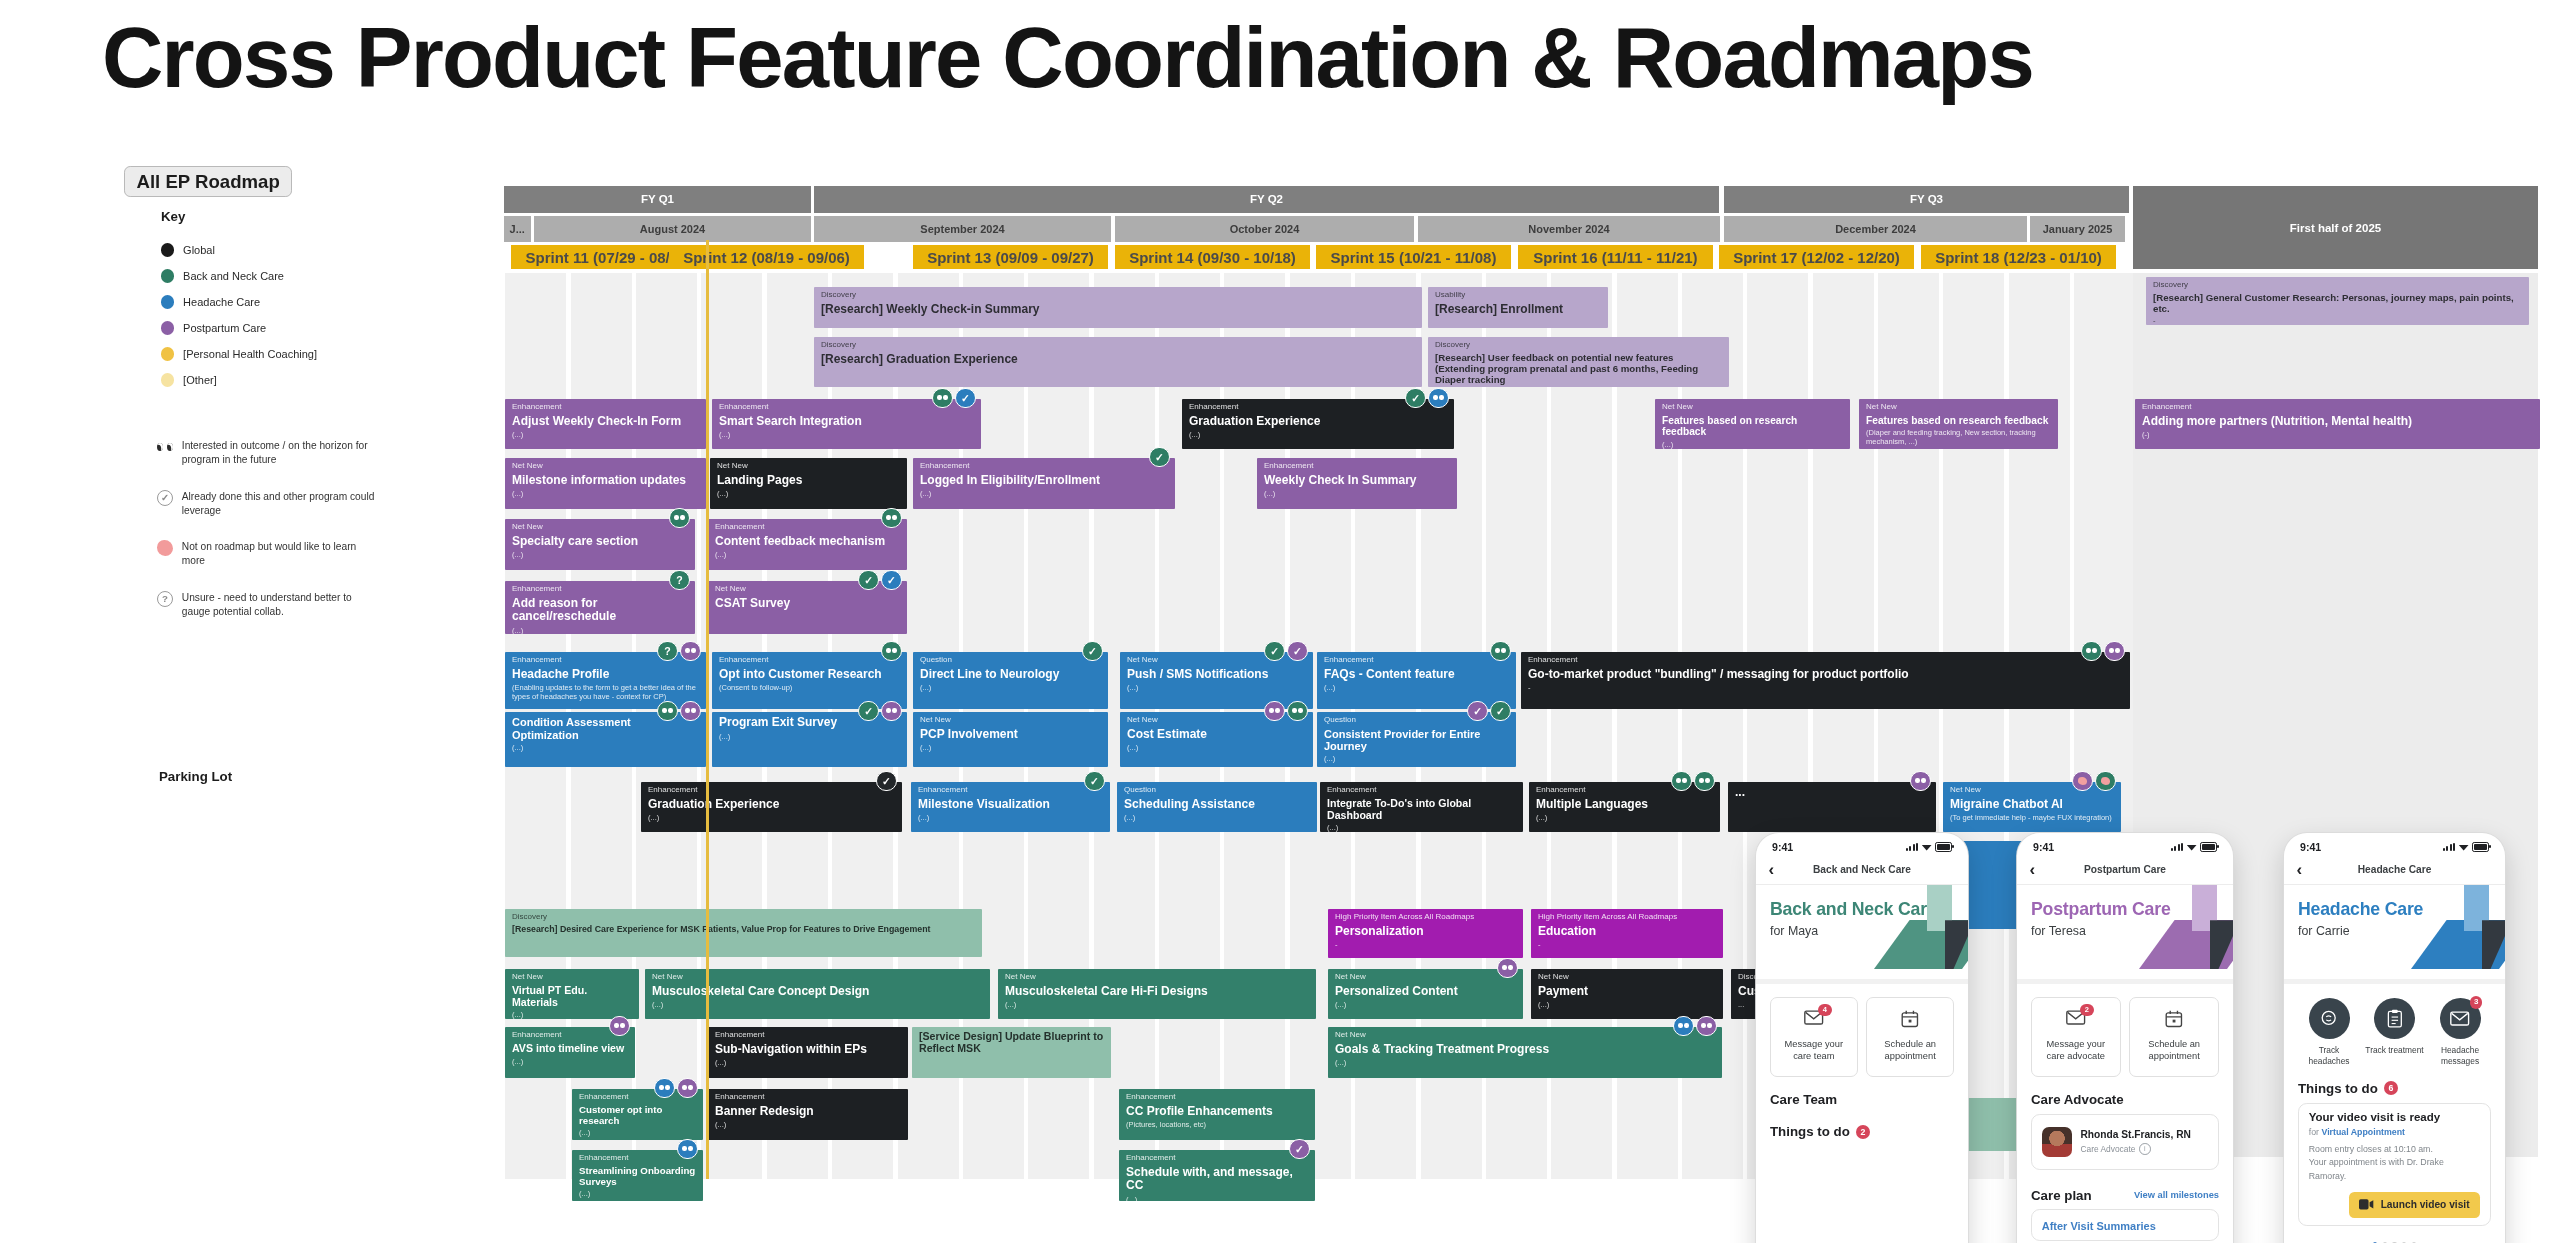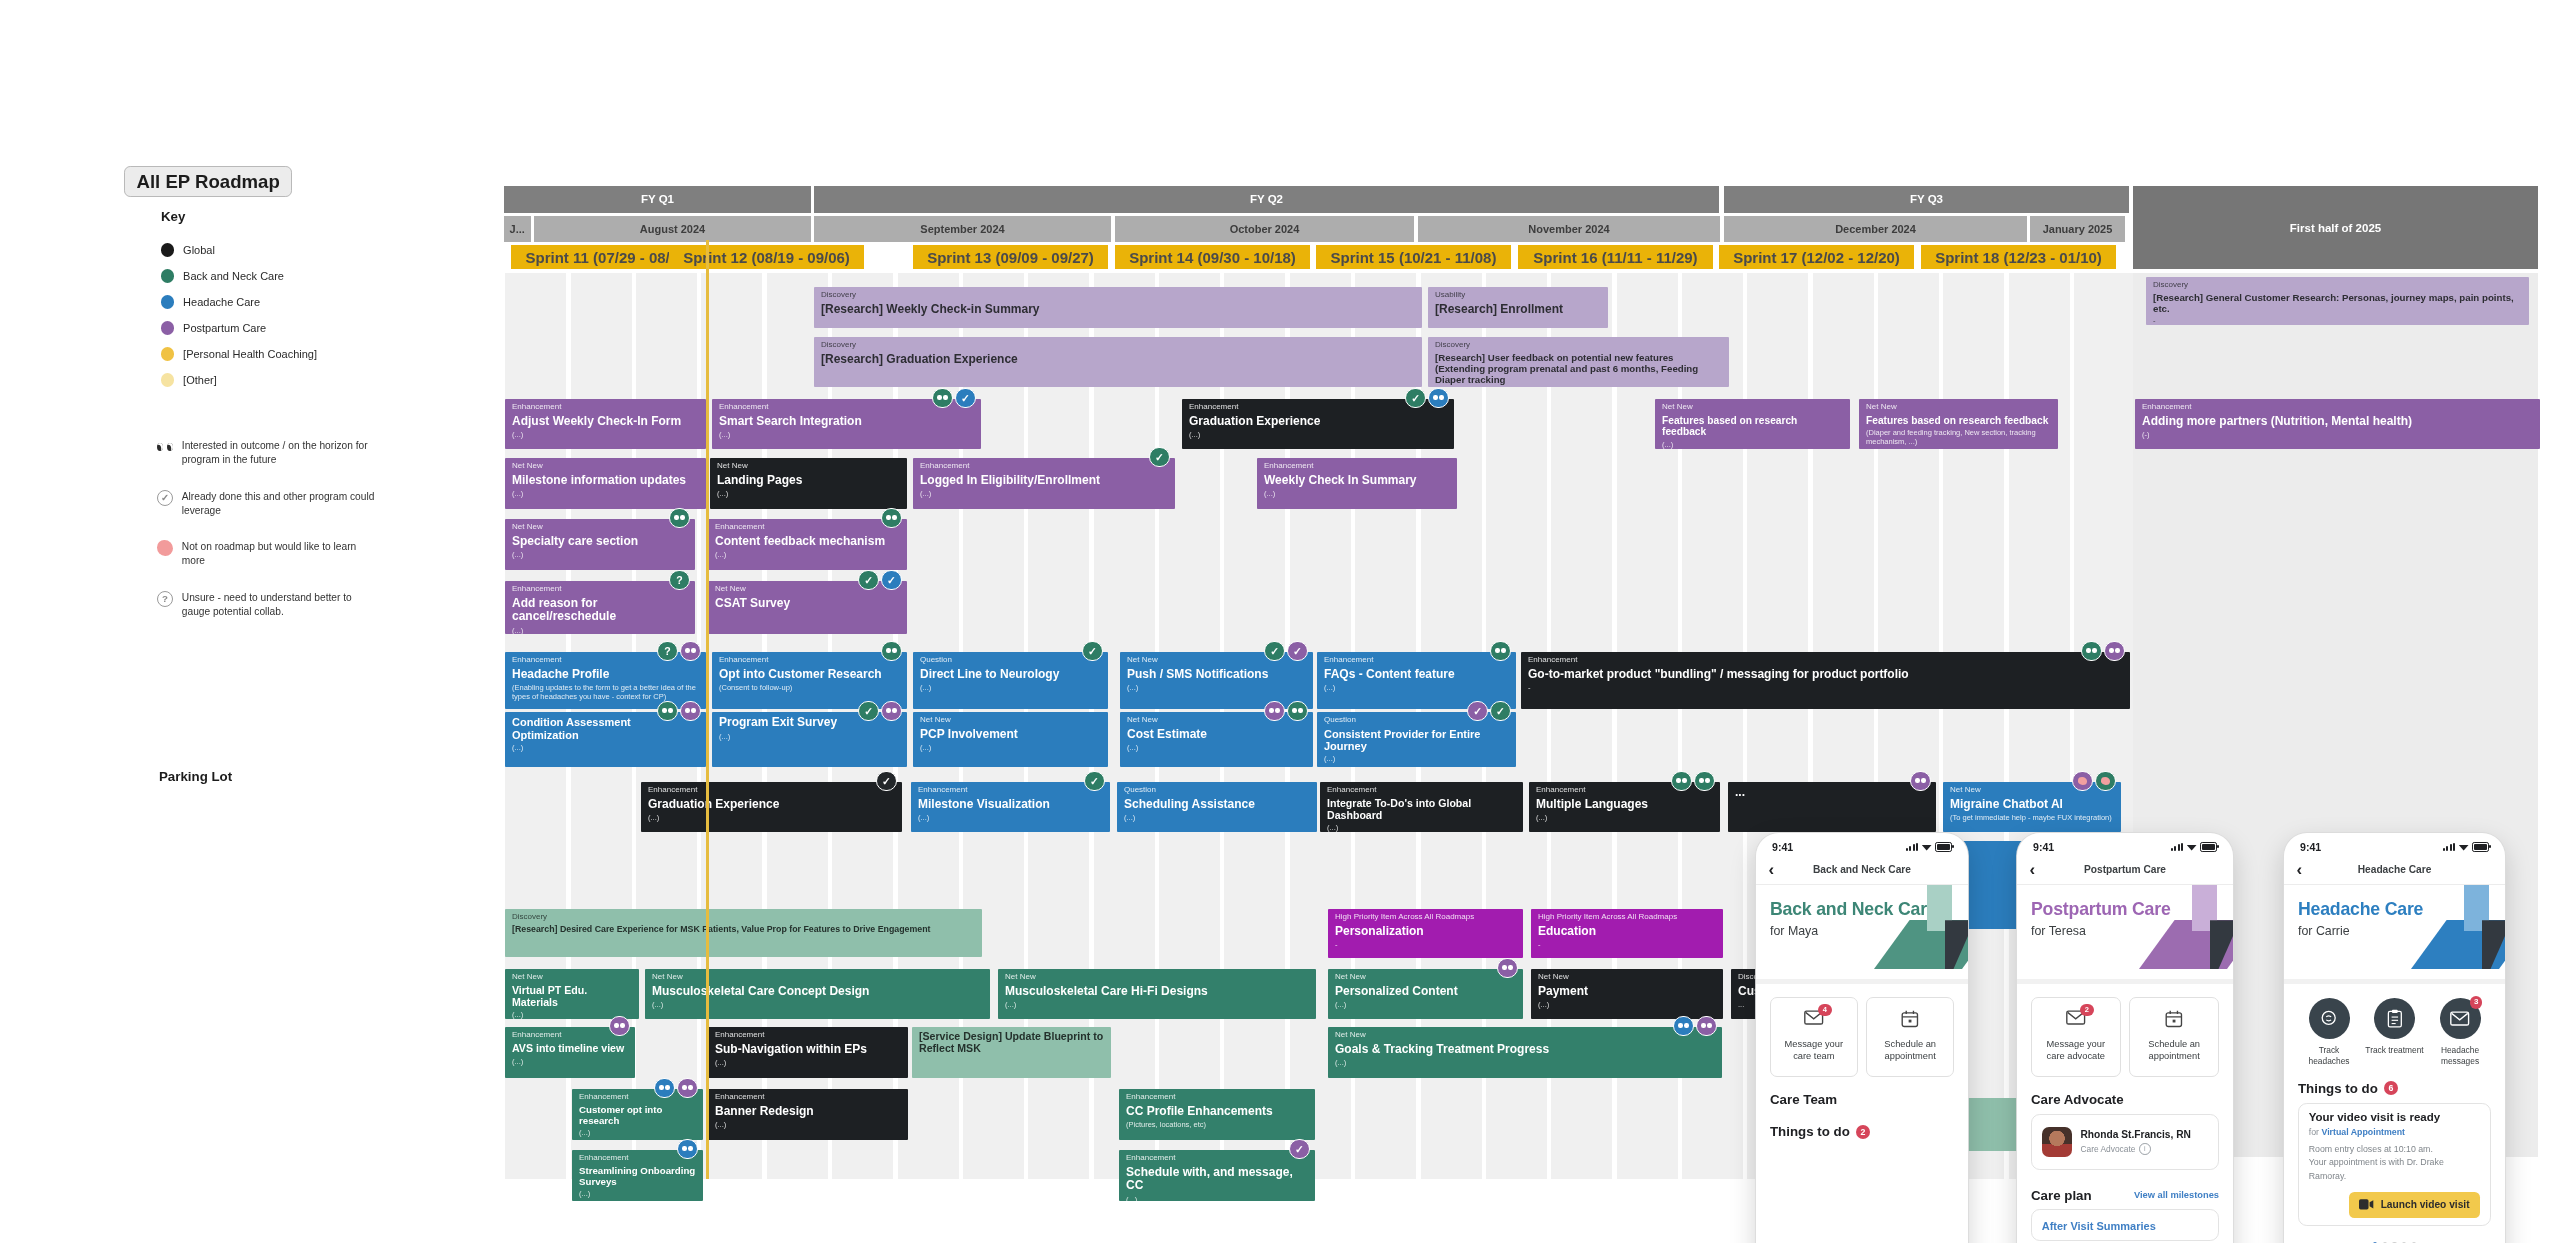--- a/index.html
+++ b/index.html
@@ -110,20 +110,21 @@
   .ybtn{margin-top:8.8px;background:#f2c94c;border-radius:5.3px;height:26.5px;display:flex;align-items:center;justify-content:center;gap:6.2px;font-size:10.2px;font-weight:bold;color:#2d2d2d;cursor:pointer;margin-left:40px;}
   .pdots{display:flex;justify-content:center;gap:5.3px;padding:8.8px;}
   .pdots i{width:4.4px;height:4.4px;border-radius:50%;background:#d0d0d0;}
   .pdots i.on{background:#3f7fc4;}
 </style>
 </head>
 <body>
 
 <div id="canvas">
 
+  <div class="board-title">Cross Product Feature Coordination &amp; Roadmaps</div>
   <button class="tab-btn">All EP Roadmap</button>
   <div class="key-head">Key</div>
   <div class="key-items" id="key-items">
       <div class="key-row">
         <span class="key-dot" style="background: rgb(26, 26, 26);"></span>
         <span class="key-lab">Global</span>
       </div>
       <div class="key-row">
         <span class="key-dot" style="background: rgb(46, 125, 100);"></span>
         <span class="key-lab">Back and Neck Care</span>
@@ -202,21 +203,21 @@
       <div class="cell month" style="left: 814px; width: 297px;">September 2024</div>
       <div class="cell month" style="left: 1115px; width: 299px;">October 2024</div>
       <div class="cell month" style="left: 1418px; width: 302px;">November 2024</div>
       <div class="cell month" style="left: 1724px; width: 303px;">December 2024</div>
       <div class="cell month" style="left: 2030px; width: 95px;">January 2025</div>
       <div class="cell sprint" style="left: 511px; width: 195px;">Sprint 11 (07/29 - 08/16)</div>
       <div class="cell sprint" style="left: 669px; width: 195px;">Sprint 12 (08/19 - 09/06)</div>
       <div class="cell sprint" style="left: 913px; width: 195px;">Sprint 13 (09/09 - 09/27)</div>
       <div class="cell sprint" style="left: 1115px; width: 195px;">Sprint 14 (09/30 - 10/18)</div>
       <div class="cell sprint" style="left: 1316px; width: 195px;">Sprint 15 (10/21 - 11/08)</div>
-      <div class="cell sprint" style="left: 1518px; width: 195px;">Sprint 16 (11/11 - 11/29)</div>
+      <div class="cell sprint" style="left: 1518px; width: 195px;">Sprint 16 (11/11 - 11/21)</div>
       <div class="cell sprint" style="left: 1719px; width: 195px;">Sprint 17 (12/02 - 12/20)</div>
       <div class="cell sprint" style="left: 1921px; width: 195px;">Sprint 18 (12/23 - 01/10)</div>
       <div class="future" style="left: 2133px; width: 405px;">First half of 2025</div>
     </div>
   <div id="bars">
       <div class="bar c-lp" style="left: 814px; top: 287px; width: 608px; height: 41px;">
         <div class="btxt">
           <div class="bcat">Discovery</div>
           <div class="blbl">[Research] Weekly Check-in Summary</div>
         </div>

